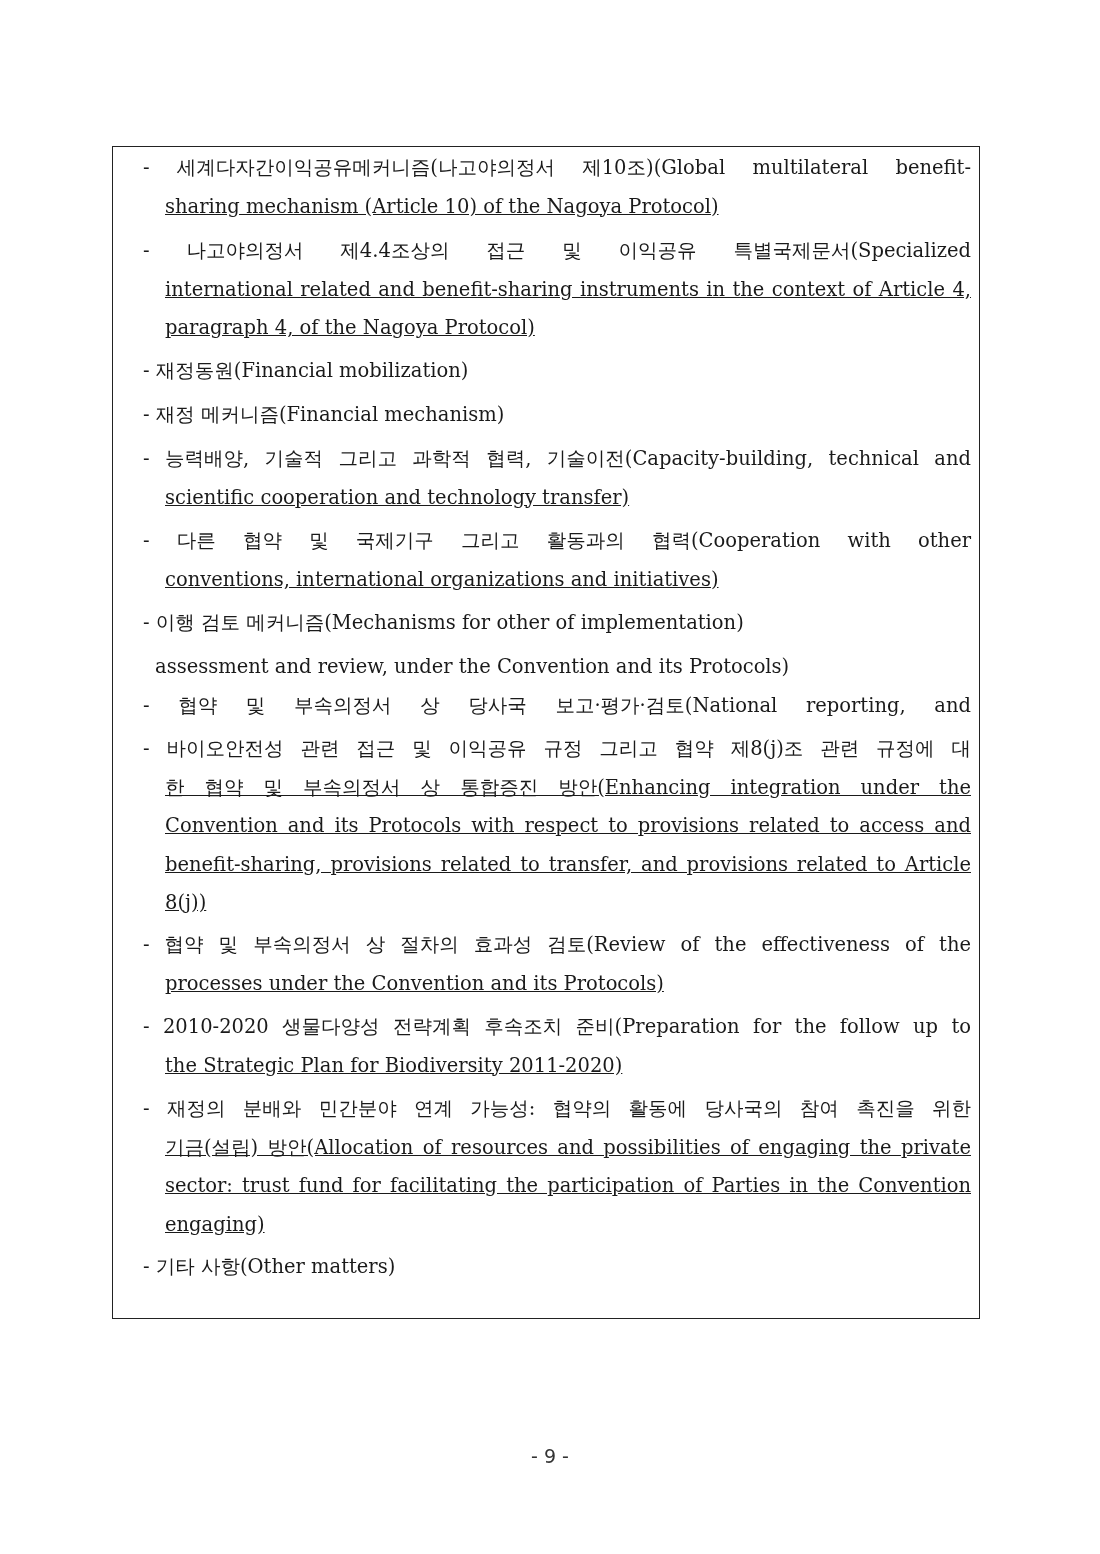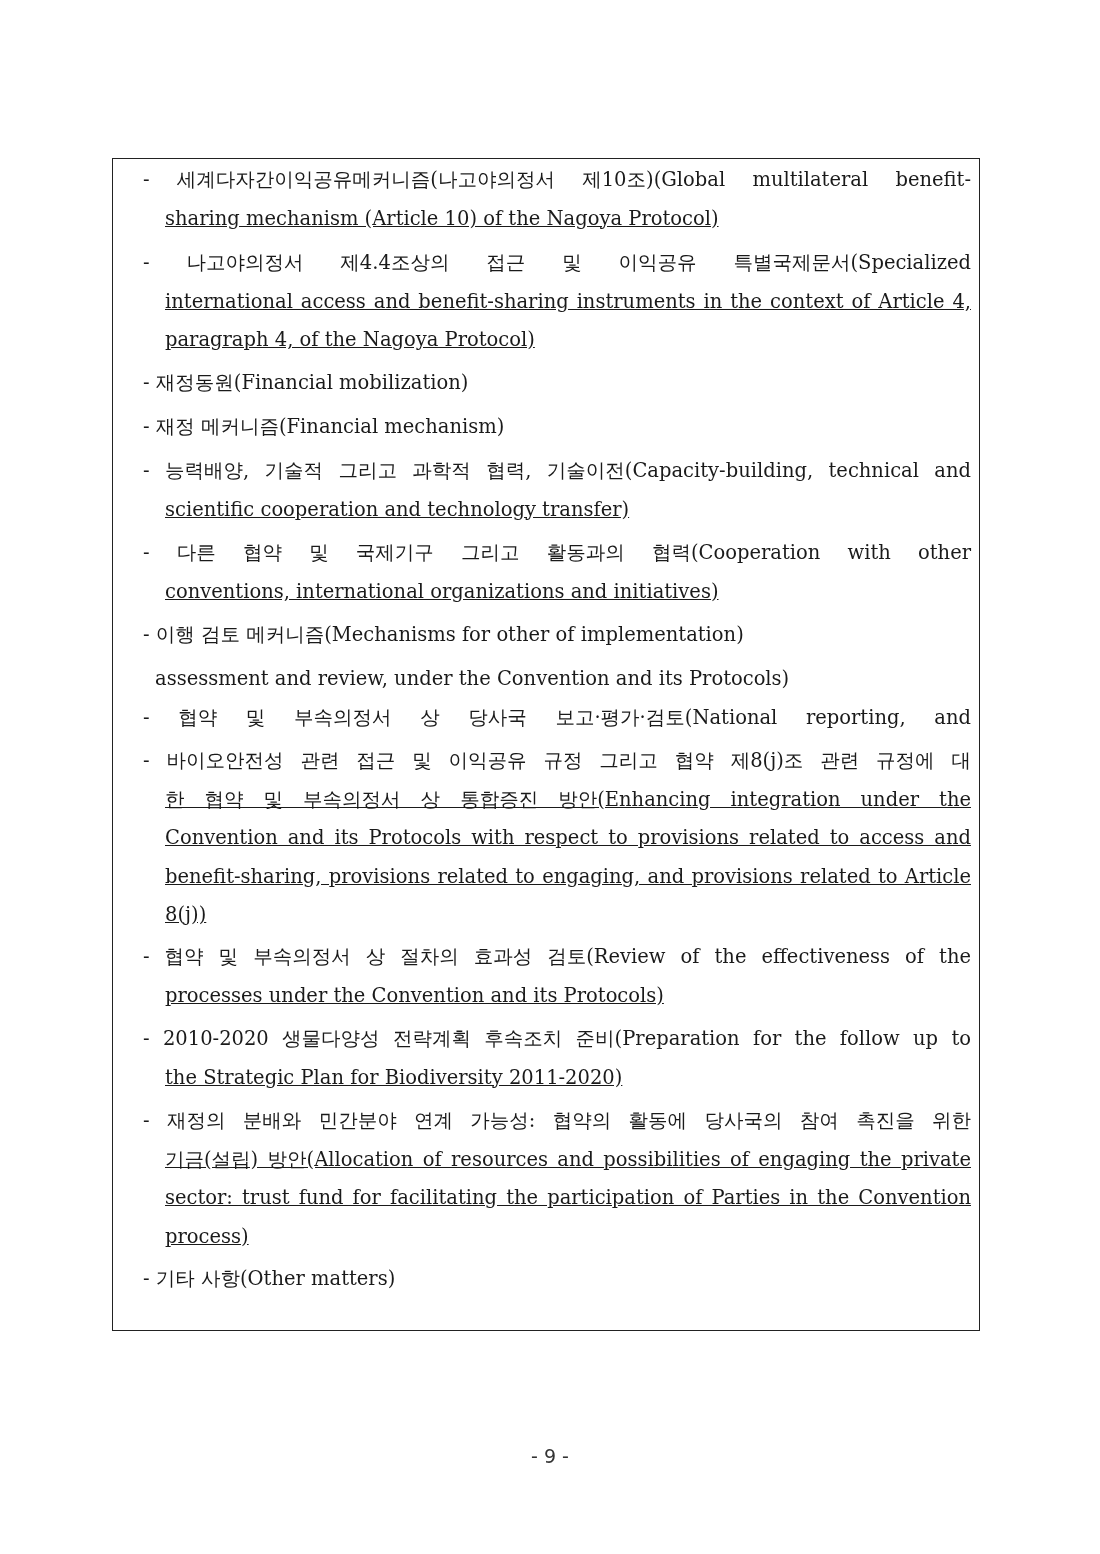--- a/index.html
+++ b/index.html
@@ -1,37 +1,37 @@
 <!DOCTYPE html>
 <html><head>
 <meta charset="utf-8">
 <style>
   html, body { margin: 0; padding: 0; background: #ffffff; }
   body { width: 1100px; height: 1554px; position: relative; font-family: "DejaVu Serif", "Liberation Serif", serif; color: #1a1a1a; }
   .box {
-    position: absolute; left: 112px; top: 158px; width: 868px; height: 1173px;
+    position: absolute; left: 112px; top: 146px; width: 868px; height: 1173px;
     border: 1.5px solid #222; box-sizing: border-box; padding-left: 20px;
   }
   .item { position: absolute; left: 30px; right: 8px; font-size: 19.5px; line-height: 38.5px; text-align: justify; }
   .line { display: block; white-space: nowrap; }
   .just { text-align-last: justify; white-space: normal; }
   .cont { padding-left: 22px; text-decoration: underline; }
   .page-num { position: absolute; top: 1445px; left: 0; width: 1100px; text-align: center; font-family: "DejaVu Sans", sans-serif; font-size: 19px; color: #333; }
 </style>
 </head>
 <body>
 
 <div class="box">
   <div class="item" style="top:2px">
     <span class="line just">- 세계다자간이익공유메커니즘(나고야의정서 제10조)(Global multilateral benefit-</span>
     <span class="line cont">sharing mechanism (Article 10) of the Nagoya Protocol)</span>
   </div>
   <div class="item" style="top:85px">
     <span class="line just">-  나고야의정서  제4.4조상의  접근  및  이익공유  특별국제문서(Specialized</span>
-    <span class="line just cont">international access and benefit-sharing instruments in the context of Article 4,</span>
+    <span class="line just cont">international related and benefit-sharing instruments in the context of Article 4,</span>
     <span class="line cont">paragraph 4, of the Nagoya Protocol)</span>
   </div>
   <div class="item" style="top:205px">
     <span class="line">- 재정동원(Financial mobilization)</span>
   </div>
   <div class="item" style="top:249px">
     <span class="line">- 재정 메커니즘(Financial mechanism)</span>
   </div>
   <div class="item" style="top:293px">
     <span class="line just">- 능력배양, 기술적 그리고 과학적 협력, 기술이전(Capacity-building, technical and</span>
@@ -45,35 +45,35 @@
     <span class="line">- 이행 검토 메커니즘(Mechanisms for other of implementation)</span>
   </div>
   <div class="item" style="top:501px">
     <span class="line" style="padding-left:12px">assessment and review, under the Convention and its Protocols)</span>
     <span class="line just">-  협약  및  부속의정서  상  당사국  보고·평가·검토(National  reporting,  and</span>
   </div>
   <div class="item" style="top:583px">
     <span class="line just">- 바이오안전성 관련 접근 및 이익공유 규정 그리고 협약 제8(j)조 관련 규정에 대</span>
     <span class="line just cont">한 협약 및 부속의정서 상 통합증진 방안(Enhancing integration under the</span>
     <span class="line just cont">Convention and its Protocols with respect to provisions related to access and</span>
-    <span class="line just cont">benefit-sharing, provisions related to engaging, and provisions related to Article</span>
+    <span class="line just cont">benefit-sharing, provisions related to transfer, and provisions related to Article</span>
     <span class="line cont">8(j))</span>
   </div>
   <div class="item" style="top:779px">
     <span class="line just">- 협약 및 부속의정서 상 절차의 효과성 검토(Review of the effectiveness of the</span>
     <span class="line cont">processes under the Convention and its Protocols)</span>
   </div>
   <div class="item" style="top:861px">
     <span class="line just">- 2010-2020 생물다양성 전략계획 후속조치 준비(Preparation for the follow up to</span>
     <span class="line cont">the Strategic Plan for Biodiversity 2011-2020)</span>
   </div>
   <div class="item" style="top:943px">
     <span class="line just">- 재정의 분배와 민간분야 연계 가능성: 협약의 활동에 당사국의 참여 촉진을 위한</span>
     <span class="line just cont">기금(설립) 방안(Allocation of resources and possibilities of engaging the private</span>
     <span class="line just cont">sector: trust fund for facilitating the participation of Parties in the Convention</span>
-    <span class="line cont">process)</span>
+    <span class="line cont">engaging)</span>
   </div>
   <div class="item" style="top:1101px">
     <span class="line">- 기타 사항(Other matters)</span>
   </div>
 </div>
 
 <div class="page-num">- 9 -</div>
 
 </body></html>

